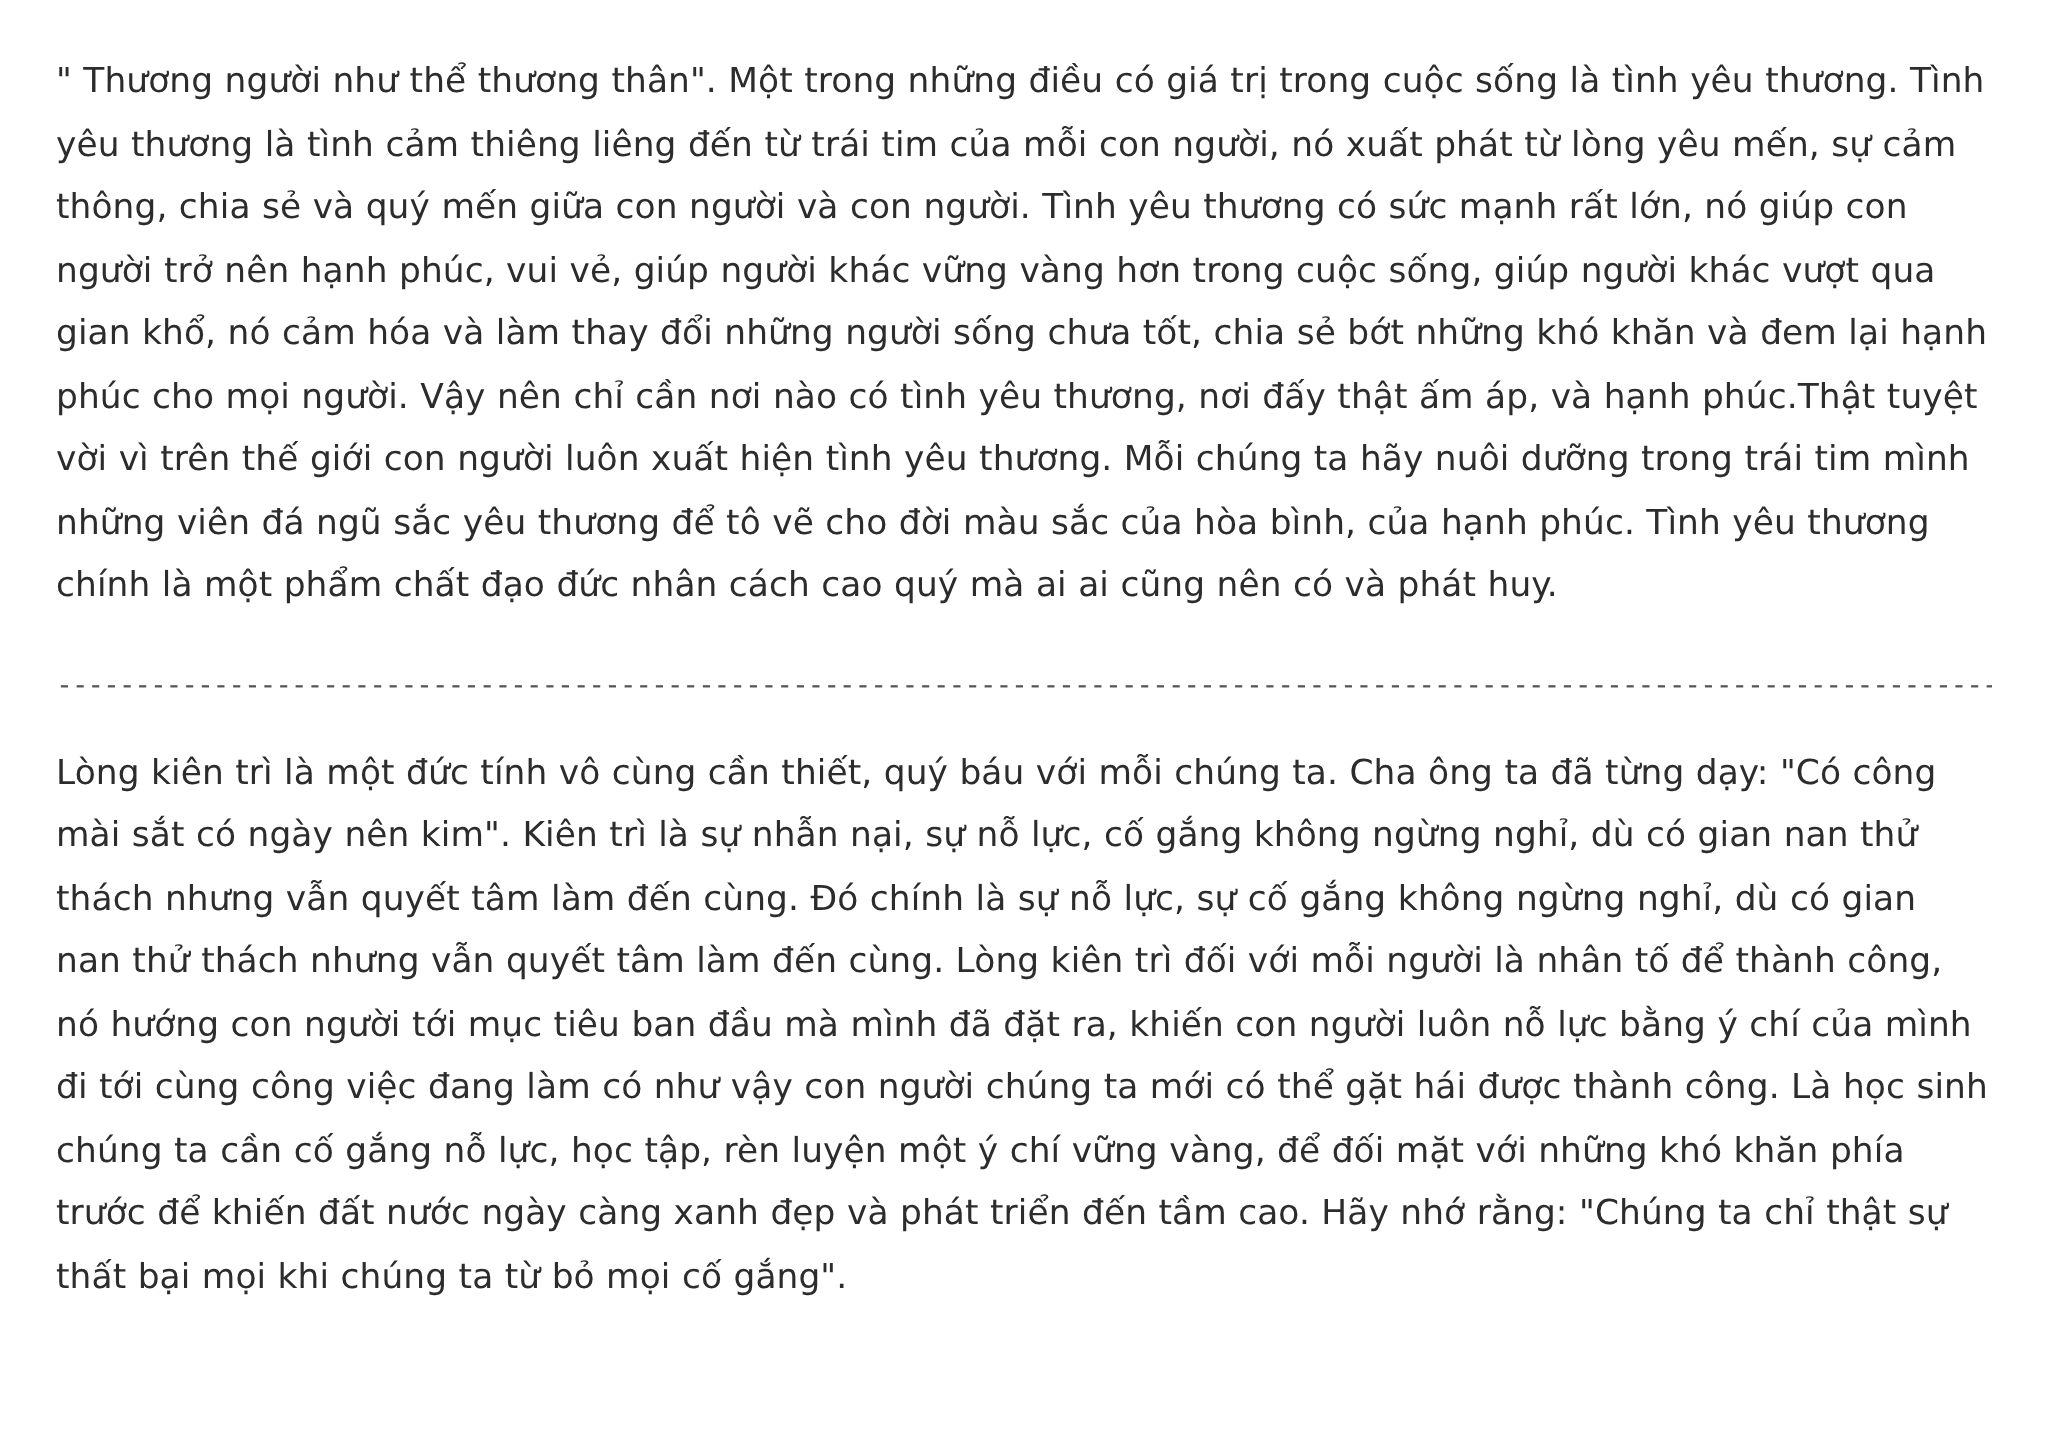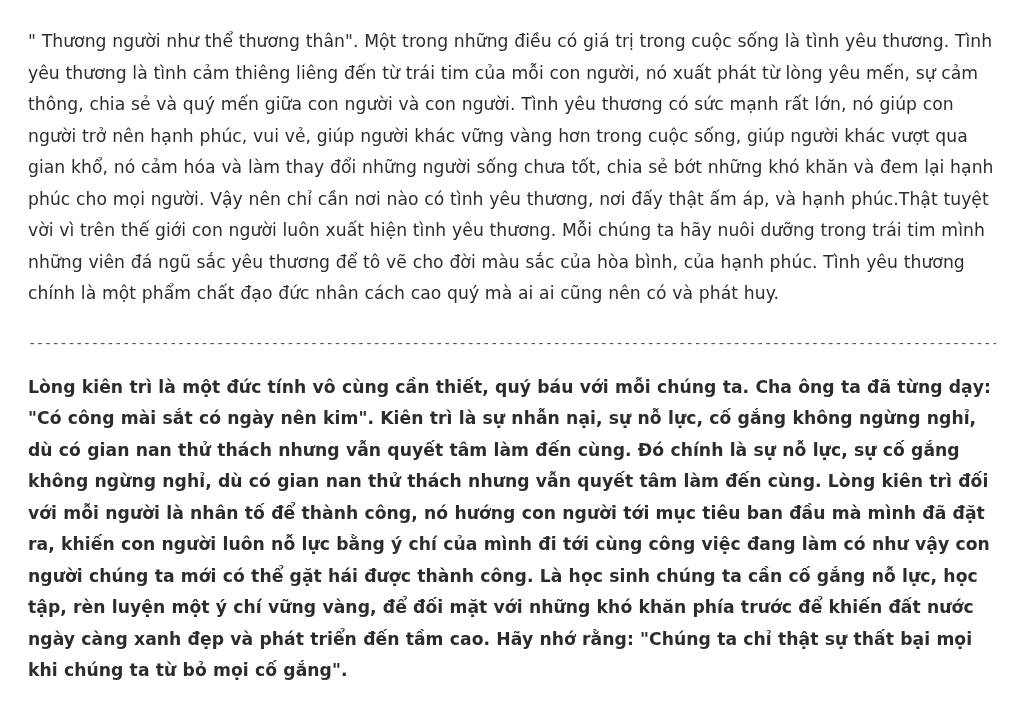--- a/index.html
+++ b/index.html
@@ -37,21 +37,20 @@
     font-size: 14px;
     line-height: 14px;
     color: #555;
     white-space: nowrap;
     overflow: hidden;
     font-family: "DejaVu Sans Mono", monospace;
     letter-spacing: -0.6px;
   }
   .para-2 {
     margin: 0;
-    font-weight: bold;
   }
 </style>
 </head>
 <body>
 
 <div class="page">
   <p class="paragraph para-1">" Thương người như thể thương thân". Một trong những điều có giá trị trong cuộc sống là tình yêu thương. Tình yêu thương là tình cảm thiêng liêng đến từ trái tim của mỗi con người, nó xuất phát từ lòng yêu mến, sự cảm thông, chia sẻ và quý mến giữa con người và con người. Tình yêu thương có sức mạnh rất lớn, nó giúp con người trở nên hạnh phúc, vui vẻ, giúp người khác vững vàng hơn trong cuộc sống, giúp người khác vượt qua gian khổ, nó cảm hóa và làm thay đổi những người sống chưa tốt, chia sẻ bớt những khó khăn và đem lại hạnh phúc cho mọi người. Vậy nên chỉ cần nơi nào có tình yêu thương, nơi đấy thật ấm áp, và hạnh phúc.Thật tuyệt vời vì trên thế giới con người luôn xuất hiện tình yêu thương. Mỗi chúng ta hãy nuôi dưỡng trong trái tim mình những viên đá ngũ sắc yêu thương để tô vẽ cho đời màu sắc của hòa bình, của hạnh phúc. Tình yêu thương chính là một phẩm chất đạo đức nhân cách cao quý mà ai ai cũng nên có và phát huy.</p>
 
   <div class="divider">----------------------------------------------------------------------------------------------------------------------------------------------------------------------</div>
 

